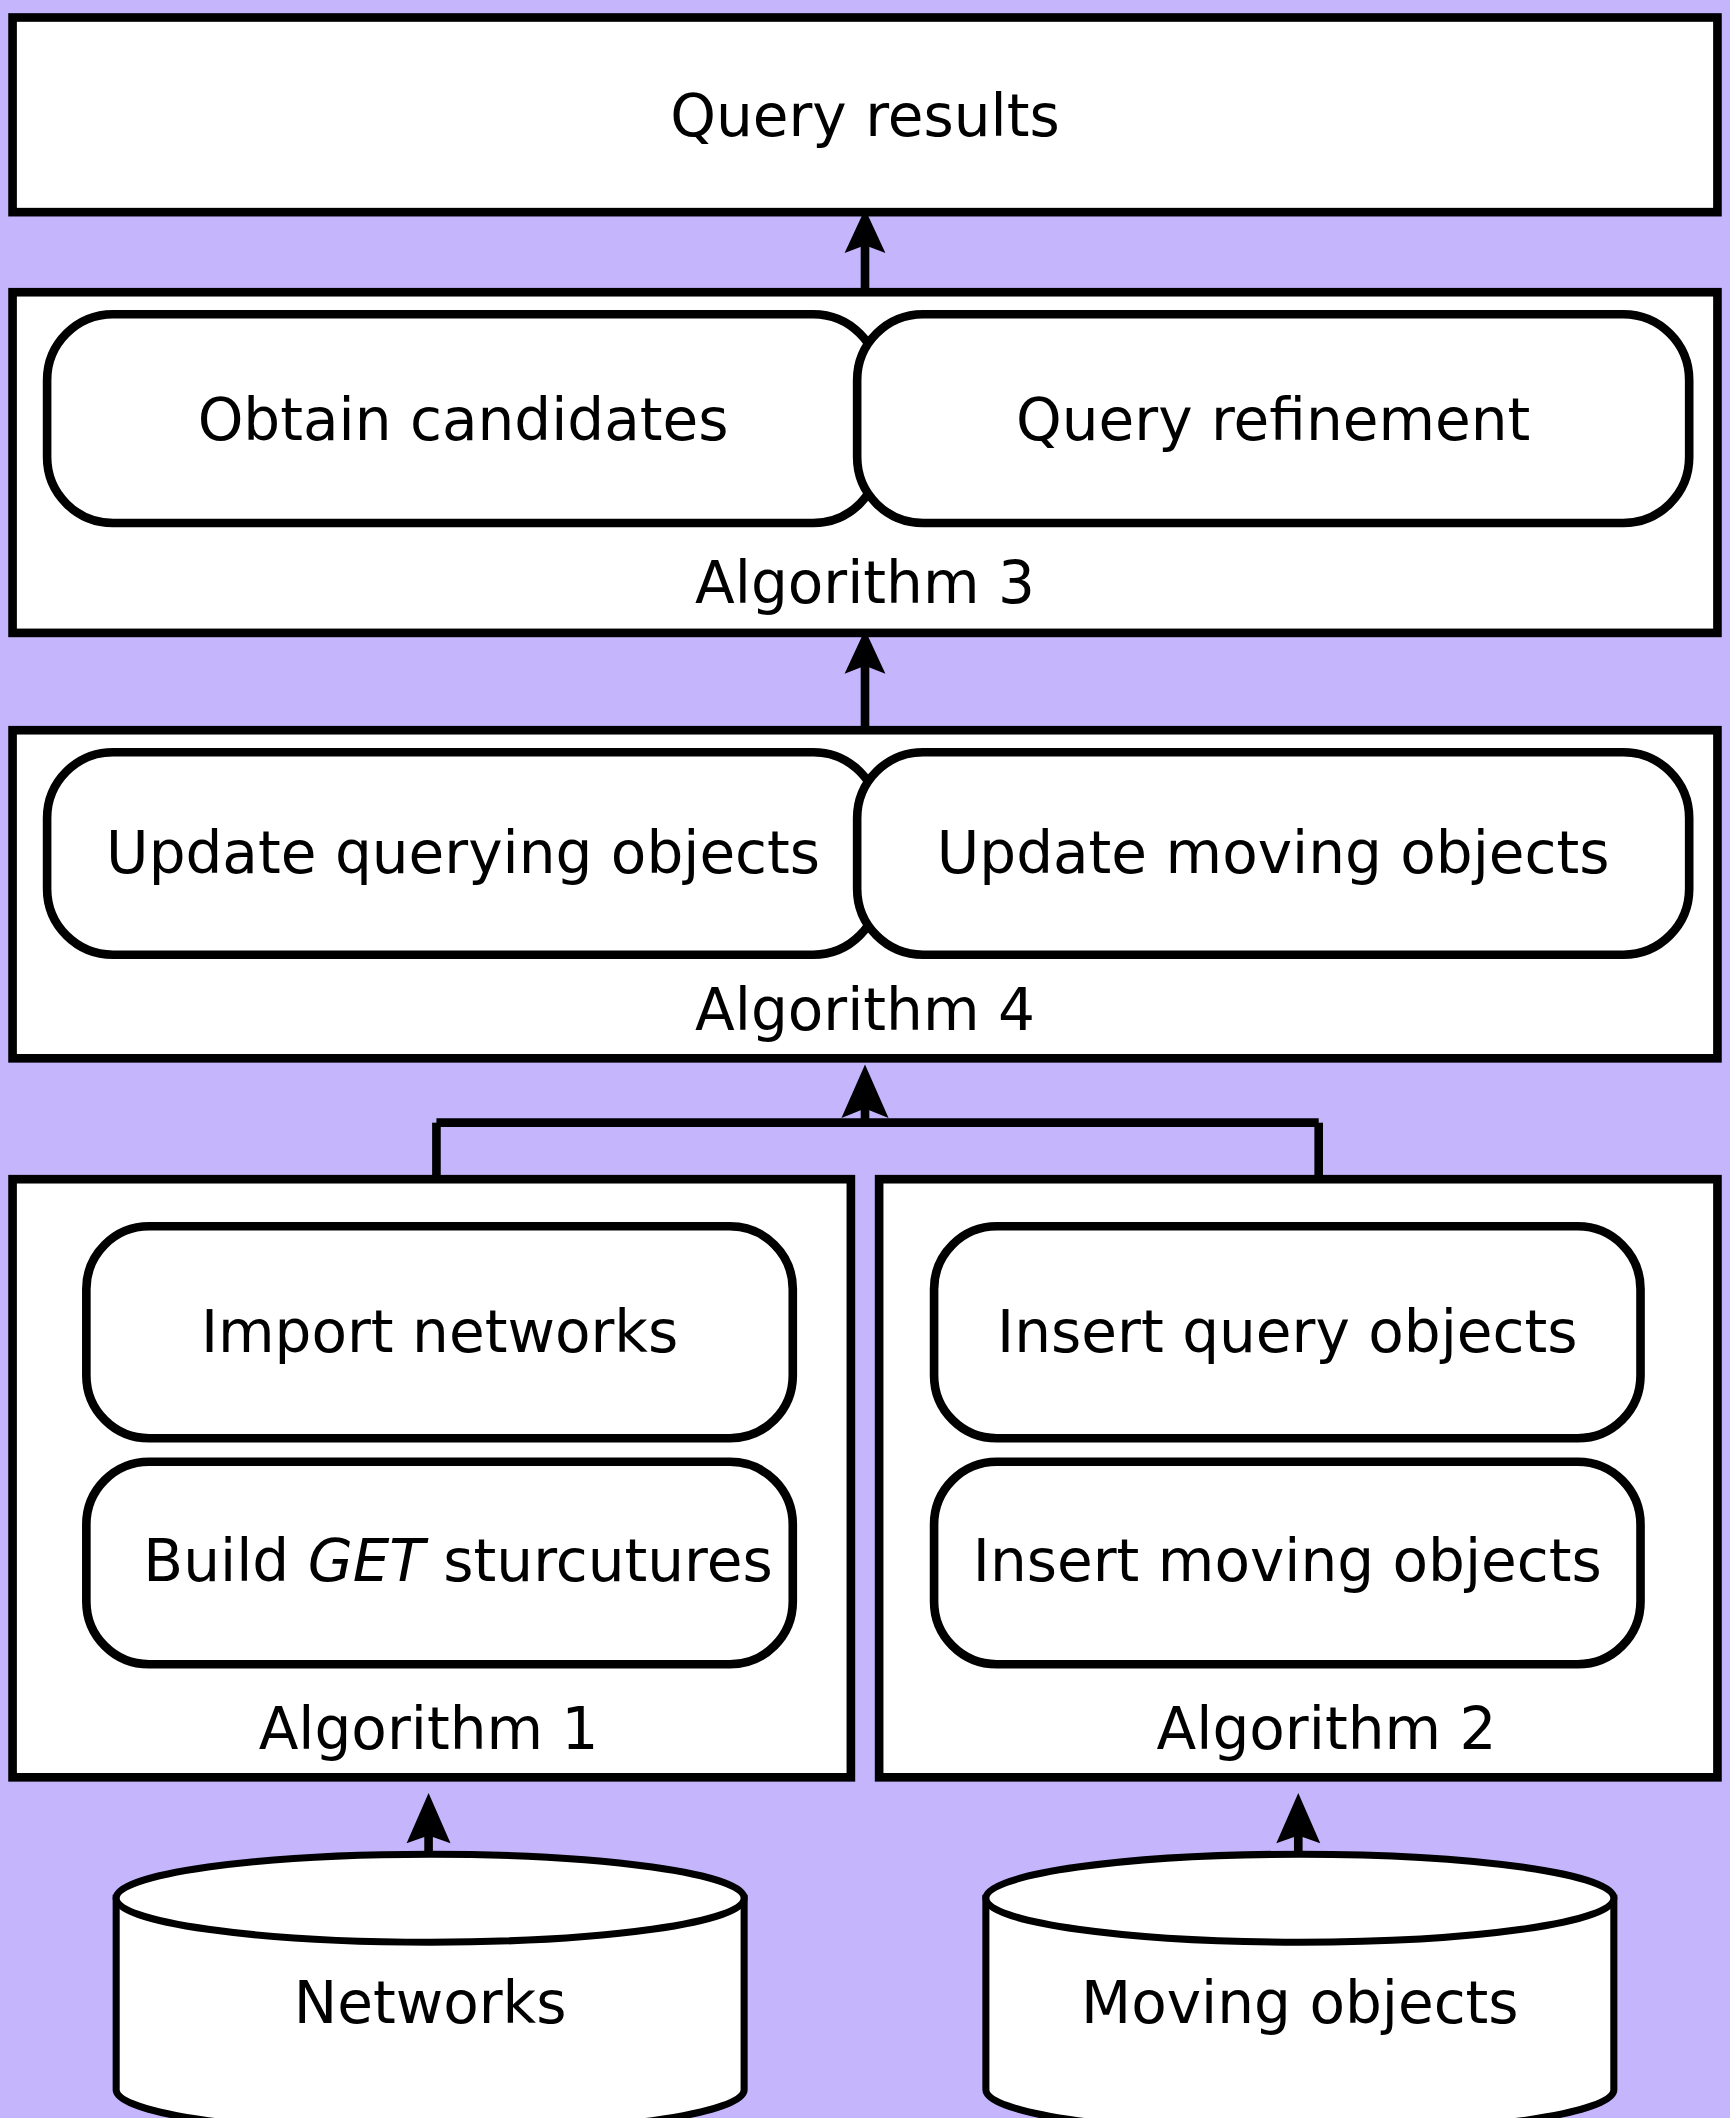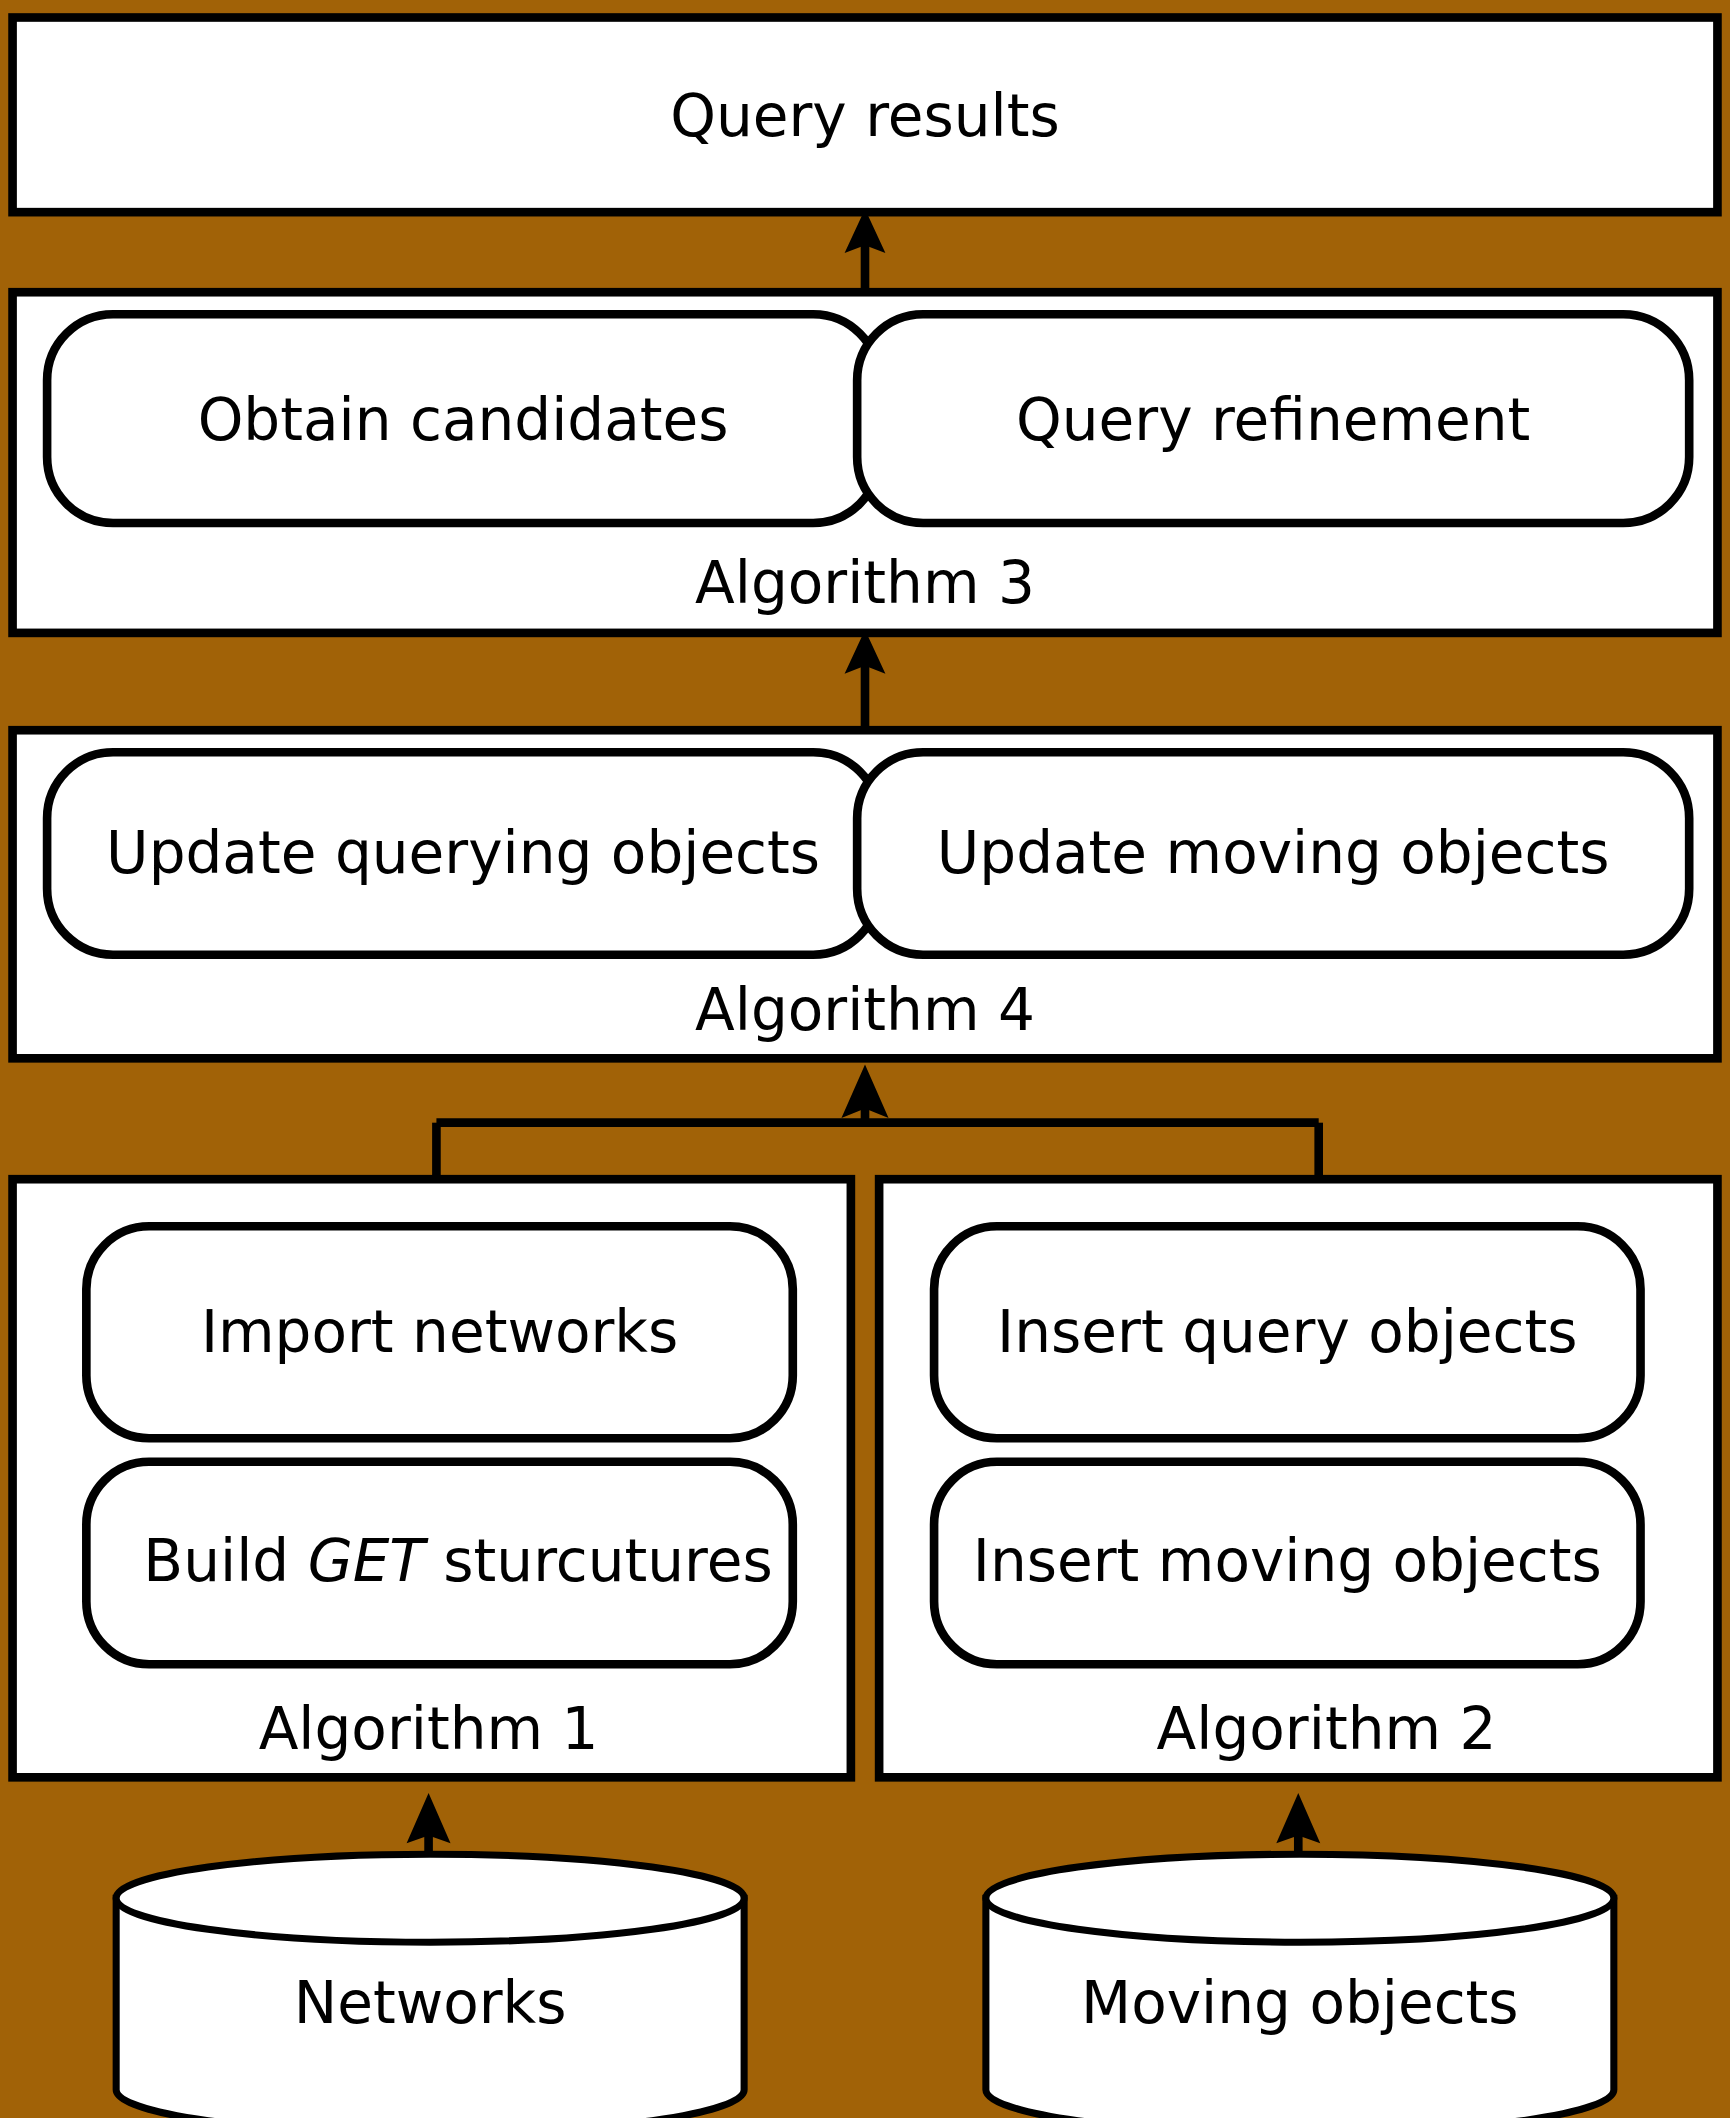--- a/index.html
+++ b/index.html
@@ -8,21 +8,21 @@
     padding: 0;
     background: #ffffff;
   }
   body {
     font-family: "DejaVu Sans", "Liberation Sans", sans-serif;
   }
   #canvas {
     position: relative;
     width: 1730px;
     height: 2119px;
-    background: #a16207;
+    background: #c4b5fd;
     overflow: hidden;
   }
   svg#diagram {
     position: absolute;
     left: 0;
     top: 0;
     width: 1730px;
     height: 2119px;
     display: block;
   }

